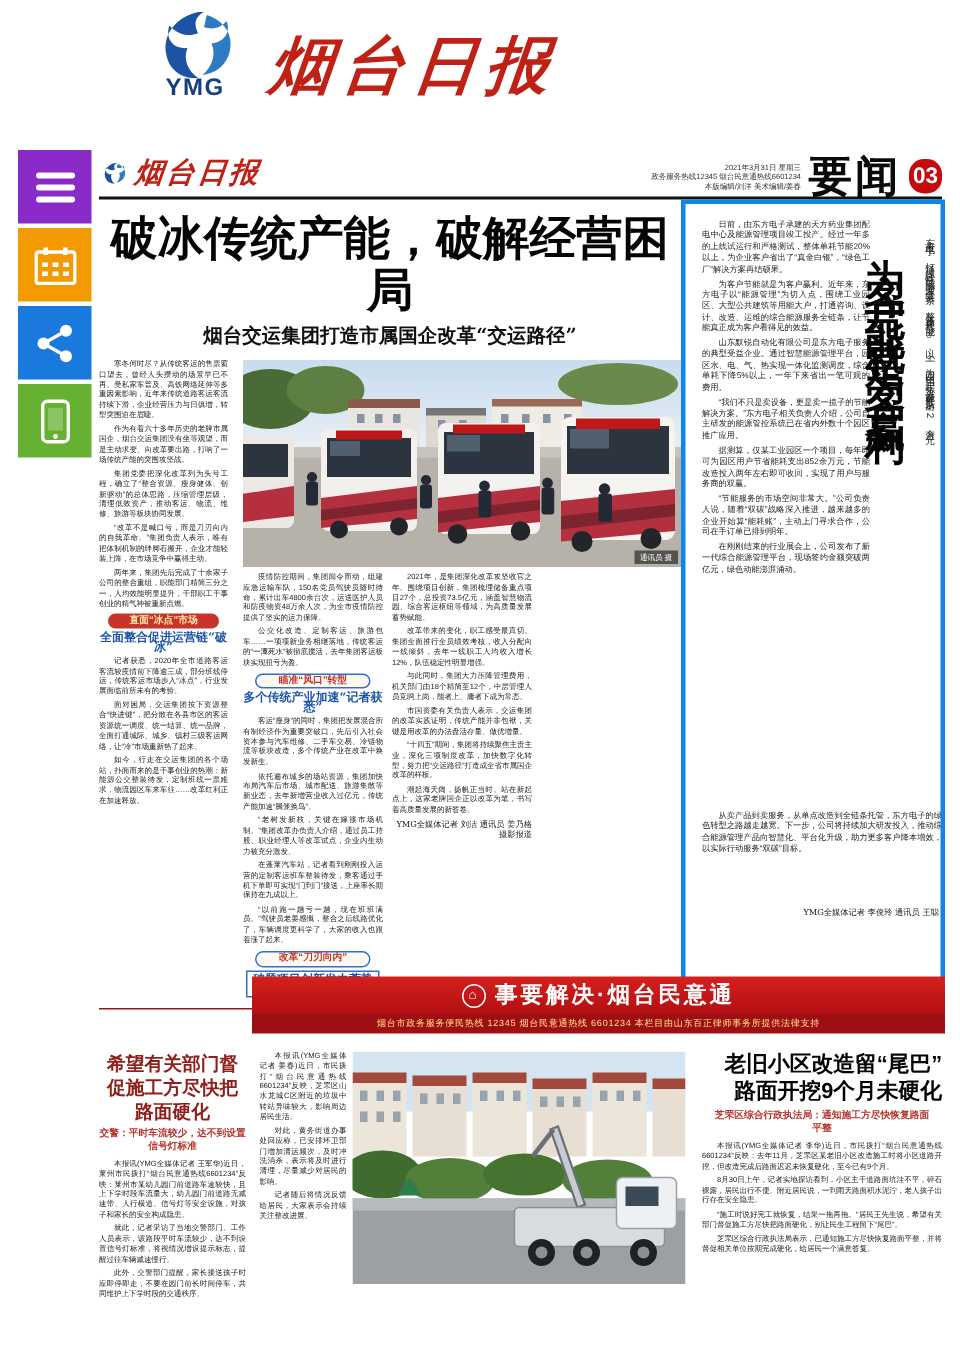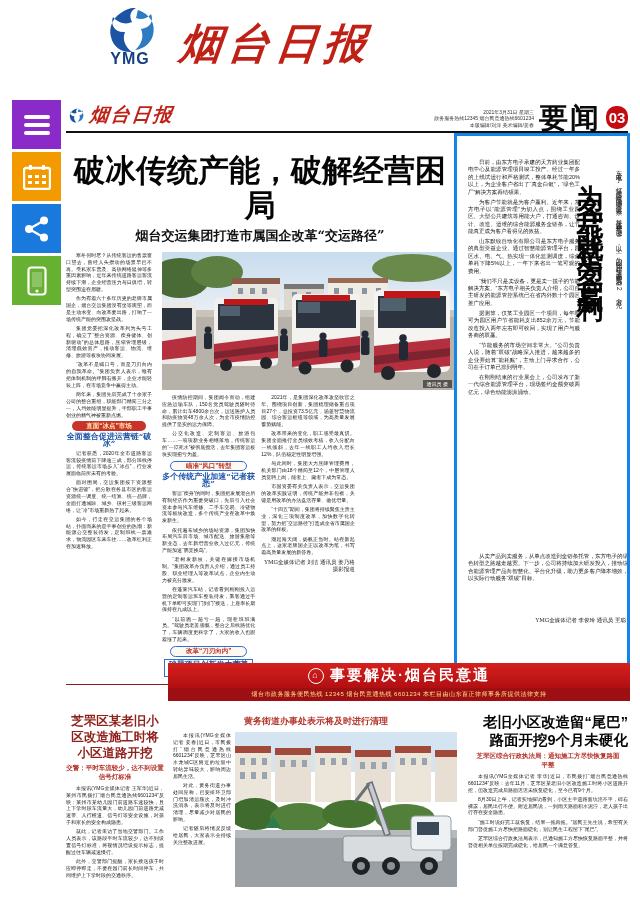--- a/index.html
+++ b/index.html
@@ -25,21 +25,21 @@
   .mh-brand-text{font-family:"DejaVu Serif",serif;font-style:italic;font-weight:bold;
        font-size:19px;color:#bf2117;letter-spacing:2px;transform:skewX(-6deg);}
   .mh-right{margin-left:auto;display:flex;align-items:flex-end;gap:5px;}
   .mh-lines{text-align:right;font-size:5px;line-height:6.5px;color:#333;padding-bottom:2px;}
   .mh-section{font-size:29px;font-weight:900;color:#0a0a0a;letter-spacing:2px;line-height:24px;}
   .mh-pageno{background:#c40b10;color:#fff;font-weight:bold;font-size:15px;width:22px;height:23px;
        display:flex;align-items:center;justify-content:center;margin-bottom:1px;border-radius:10px;}
   .mh-rule{border-top:2.5px solid #111;margin:1px 4px 0 4px;}
 
   
-  .content{display:flex;padding:20px 4px 0 4px;height:508px;position:relative;}
+  .content{display:flex;padding:8px 4px 0 4px;height:508px;position:relative;}
   .left-main{width:388px;}
   .headline{font-size:31px;font-weight:900;text-align:center;line-height:35px;color:#050505;letter-spacing:0px;}
   .subhead{text-align:center;font-size:13px;font-weight:bold;font-family:"DejaVu Serif",serif;margin-top:4px;color:#111;}
 
   .art-top{display:flex;gap:10px;margin-top:7px;height:440px;overflow:hidden;}
   .col-narrow{width:90px;font-size:5px;line-height:6.8px;text-align:justify;overflow:hidden;}
   .bp{margin:0 0 2.5px 0;text-indent:2em;}
   .col-wide{width:292px;}
   .photo-wrap{position:relative;width:292px;height:138px;}
   .photo-cap{position:absolute;right:2px;bottom:2px;background:rgba(20,20,20,.6);color:#fff;
@@ -330,31 +330,30 @@
       <div class="banner-main">
         <span class="banner-icon">⌂</span>
         <span>事要解决·烟台民意通</span>
       </div>
       <div class="banner-sub">烟台市政务服务便民热线 12345  烟台民意通热线 6601234  本栏目由山东百正律师事务所提供法律支持</div>
     </div>
   </div>
 
   <div class="bottom">
     <div class="b1">
-      <div class="b1-title">芝罘区某老旧小区改造施工时将小区道路开挖</div>
+      <div class="b1-title">希望有关部门督促施工方尽快把路面硬化</div>
       <div class="b1-sub">交警：平时车流较少，达不到设置信号灯标准</div>
       <div class="b-body" style="height:142px">
           <p class="bp">本报讯(YMG全媒体记者 王军华)近日，莱州市民拨打“烟台民意通热线6601234”反映：莱州市某幼儿园门前道路车速较快，且上下学时段车流量大，幼儿园门前道路无减速带、人行横道、信号灯等安全设施，对孩子和家长的安全构成隐患。</p>
           <p class="bp">就此，记者采访了当地交警部门。工作人员表示，该路段平时车流较少，达不到设置信号灯标准，将视情况增设提示标志，提醒过往车辆减速慢行。</p>
           <p class="bp">此外，交警部门提醒，家长接送孩子时应即停即走，不要在园门前长时间停车，共同维护上下学时段的交通秩序。</p>
         </div>
     </div>
 
     <div class="b2">
-      <div class="b2-sub">黄务街道办事处表示将及时进行清理</div>
       <div class="b2-row">
         <div class="b-body b2-text">
             <p class="bp">本报讯(YMG全媒体记者 姜春)近日，市民拨打“烟台民意通热线6601234”反映，芝罘区山水龙城C区附近的垃圾中转站异味较大，影响周边居民生活。</p>
             <p class="bp">对此，黄务街道办事处回应称，已安排环卫部门增加清运频次，及时冲洗消杀，表示将及时进行清理，尽量减少对居民的影响。</p>
             <p class="bp">记者随后将情况反馈给居民，大家表示会持续关注整改进展。</p>
           </div>
         <svg width="222" height="155" viewBox="0 0 222 155">
           <rect width="222" height="40" fill="#d4e4f1"></rect>
           <g>
             <rect x="0" y="18" width="36" height="52" fill="#ece5da"></rect>

